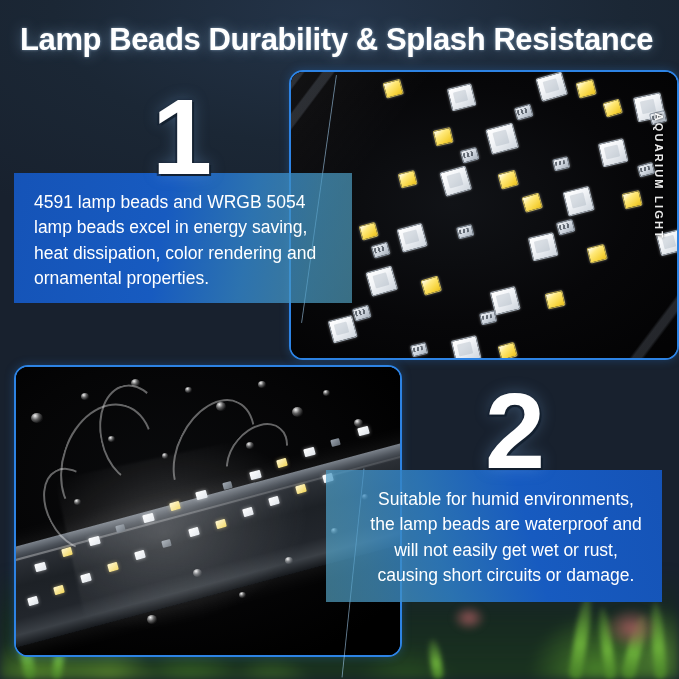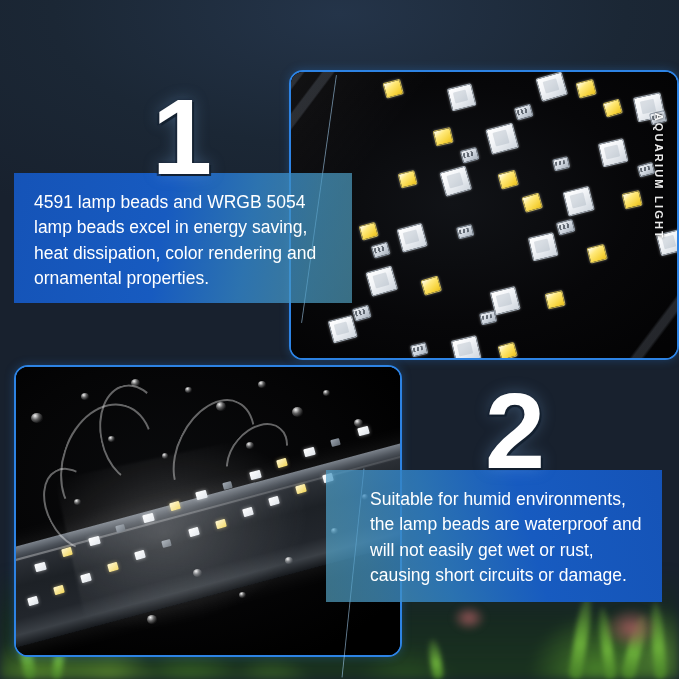--- a/index.html
+++ b/index.html
@@ -189,21 +189,21 @@
   }
   .card-2{
     left:326px; top:470px; width:336px; height:132px;
     background:linear-gradient(255deg,
         rgba(21,84,185,.99) 0%,
         rgba(23,92,195,.98) 40%,
         rgba(46,126,196,.87) 66%,
         rgba(72,152,198,.74) 86%,
         rgba(88,170,203,.66) 100%);
   }
-  .card-2 p{ text-align:left;margin-left:24px; }
+  .card-2 p{ text-align:center;margin-left:24px; }
 
   
   .streak{
     position:absolute;pointer-events:none;z-index:4;
     background:linear-gradient(90deg, rgba(150,205,245,0) 0%, rgba(170,215,250,.55) 50%, rgba(150,205,245,0) 100%);
     width:2px;
   }
 </style>
 </head>
 <body>
@@ -214,20 +214,21 @@
   <div class="plant-blade" style="left:575px;bottom:0;width:13px;height:86px;transform:rotate(9deg);"></div>
   <div class="plant-blade" style="left:601px;bottom:0;width:11px;height:72px;transform:rotate(-7deg);"></div>
   <div class="plant-blade" style="left:628px;bottom:0;width:14px;height:64px;transform:rotate(14deg);"></div>
   <div class="plant-blade" style="left:652px;bottom:0;width:12px;height:78px;transform:rotate(-4deg);"></div>
   <div class="plant-blade" style="left:20px;bottom:0;width:12px;height:52px;transform:rotate(-11deg);"></div>
   <div class="plant-blade" style="left:54px;bottom:0;width:10px;height:44px;transform:rotate(8deg);"></div>
   <div class="plant-blade" style="left:430px;bottom:0;width:11px;height:40px;transform:rotate(-9deg);"></div>
   <div class="plant-red" style="left:604px;bottom:30px;width:54px;height:42px;"></div>
   <div class="plant-red" style="left:452px;bottom:48px;width:34px;height:26px;"></div>
 
+  <div class="title">Lamp Beads Durability &amp; Splash Resistance</div>
 
   <div class="panel panel-led">
     <div class="led-bg"></div>
 
     <div class="bead white" style="left:41%;top:5%;width:23px;height:21px;transform:rotate(-14deg);">
         <div class="body"></div>
       </div>
     <div class="bead white" style="left:64%;top:1%;width:25px;height:22px;transform:rotate(-16deg);">
         <div class="body"></div>
       </div>

